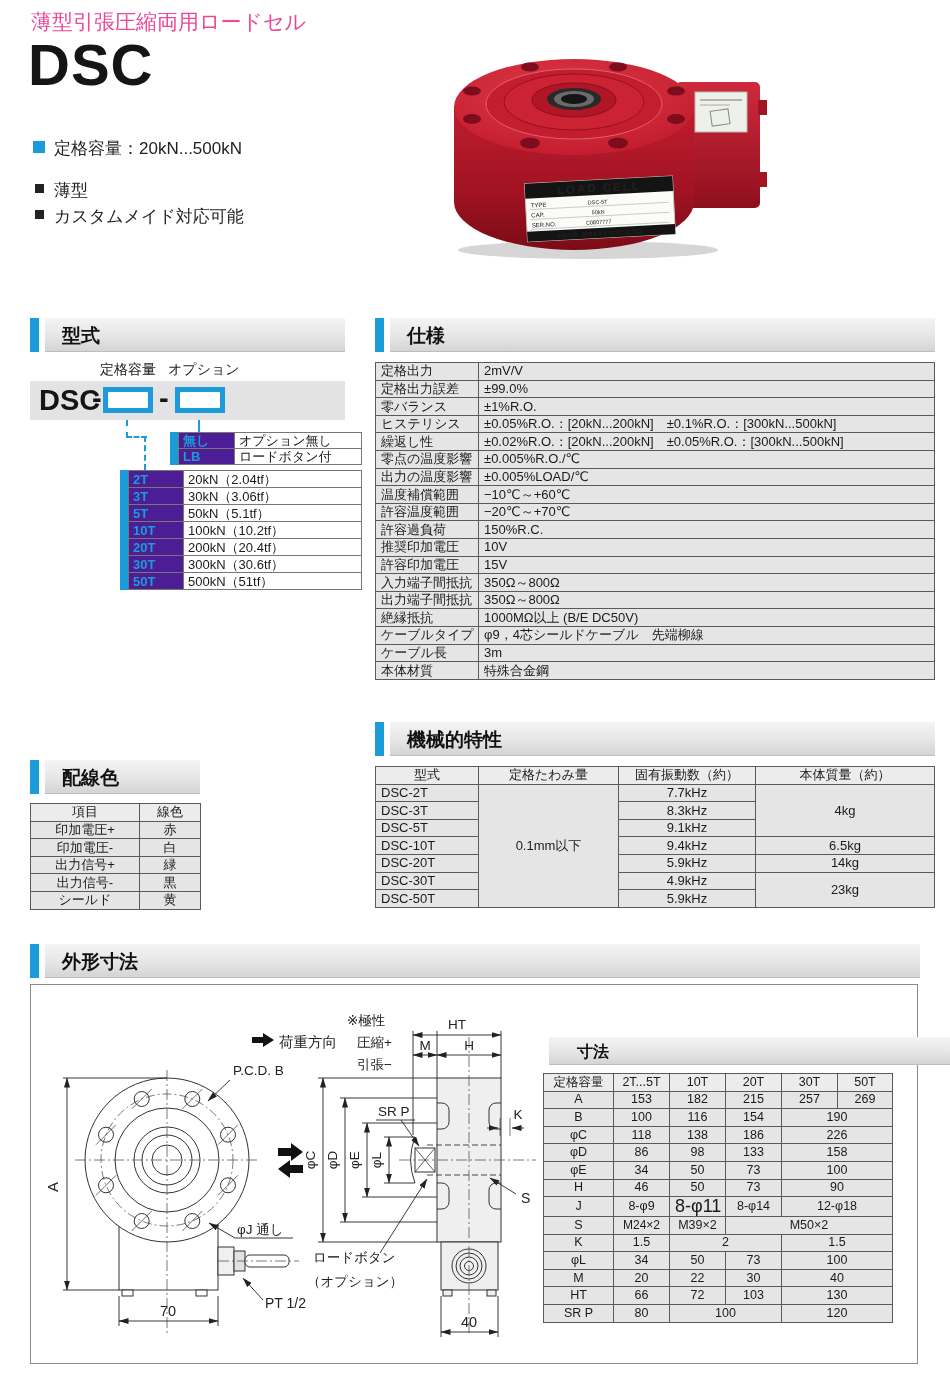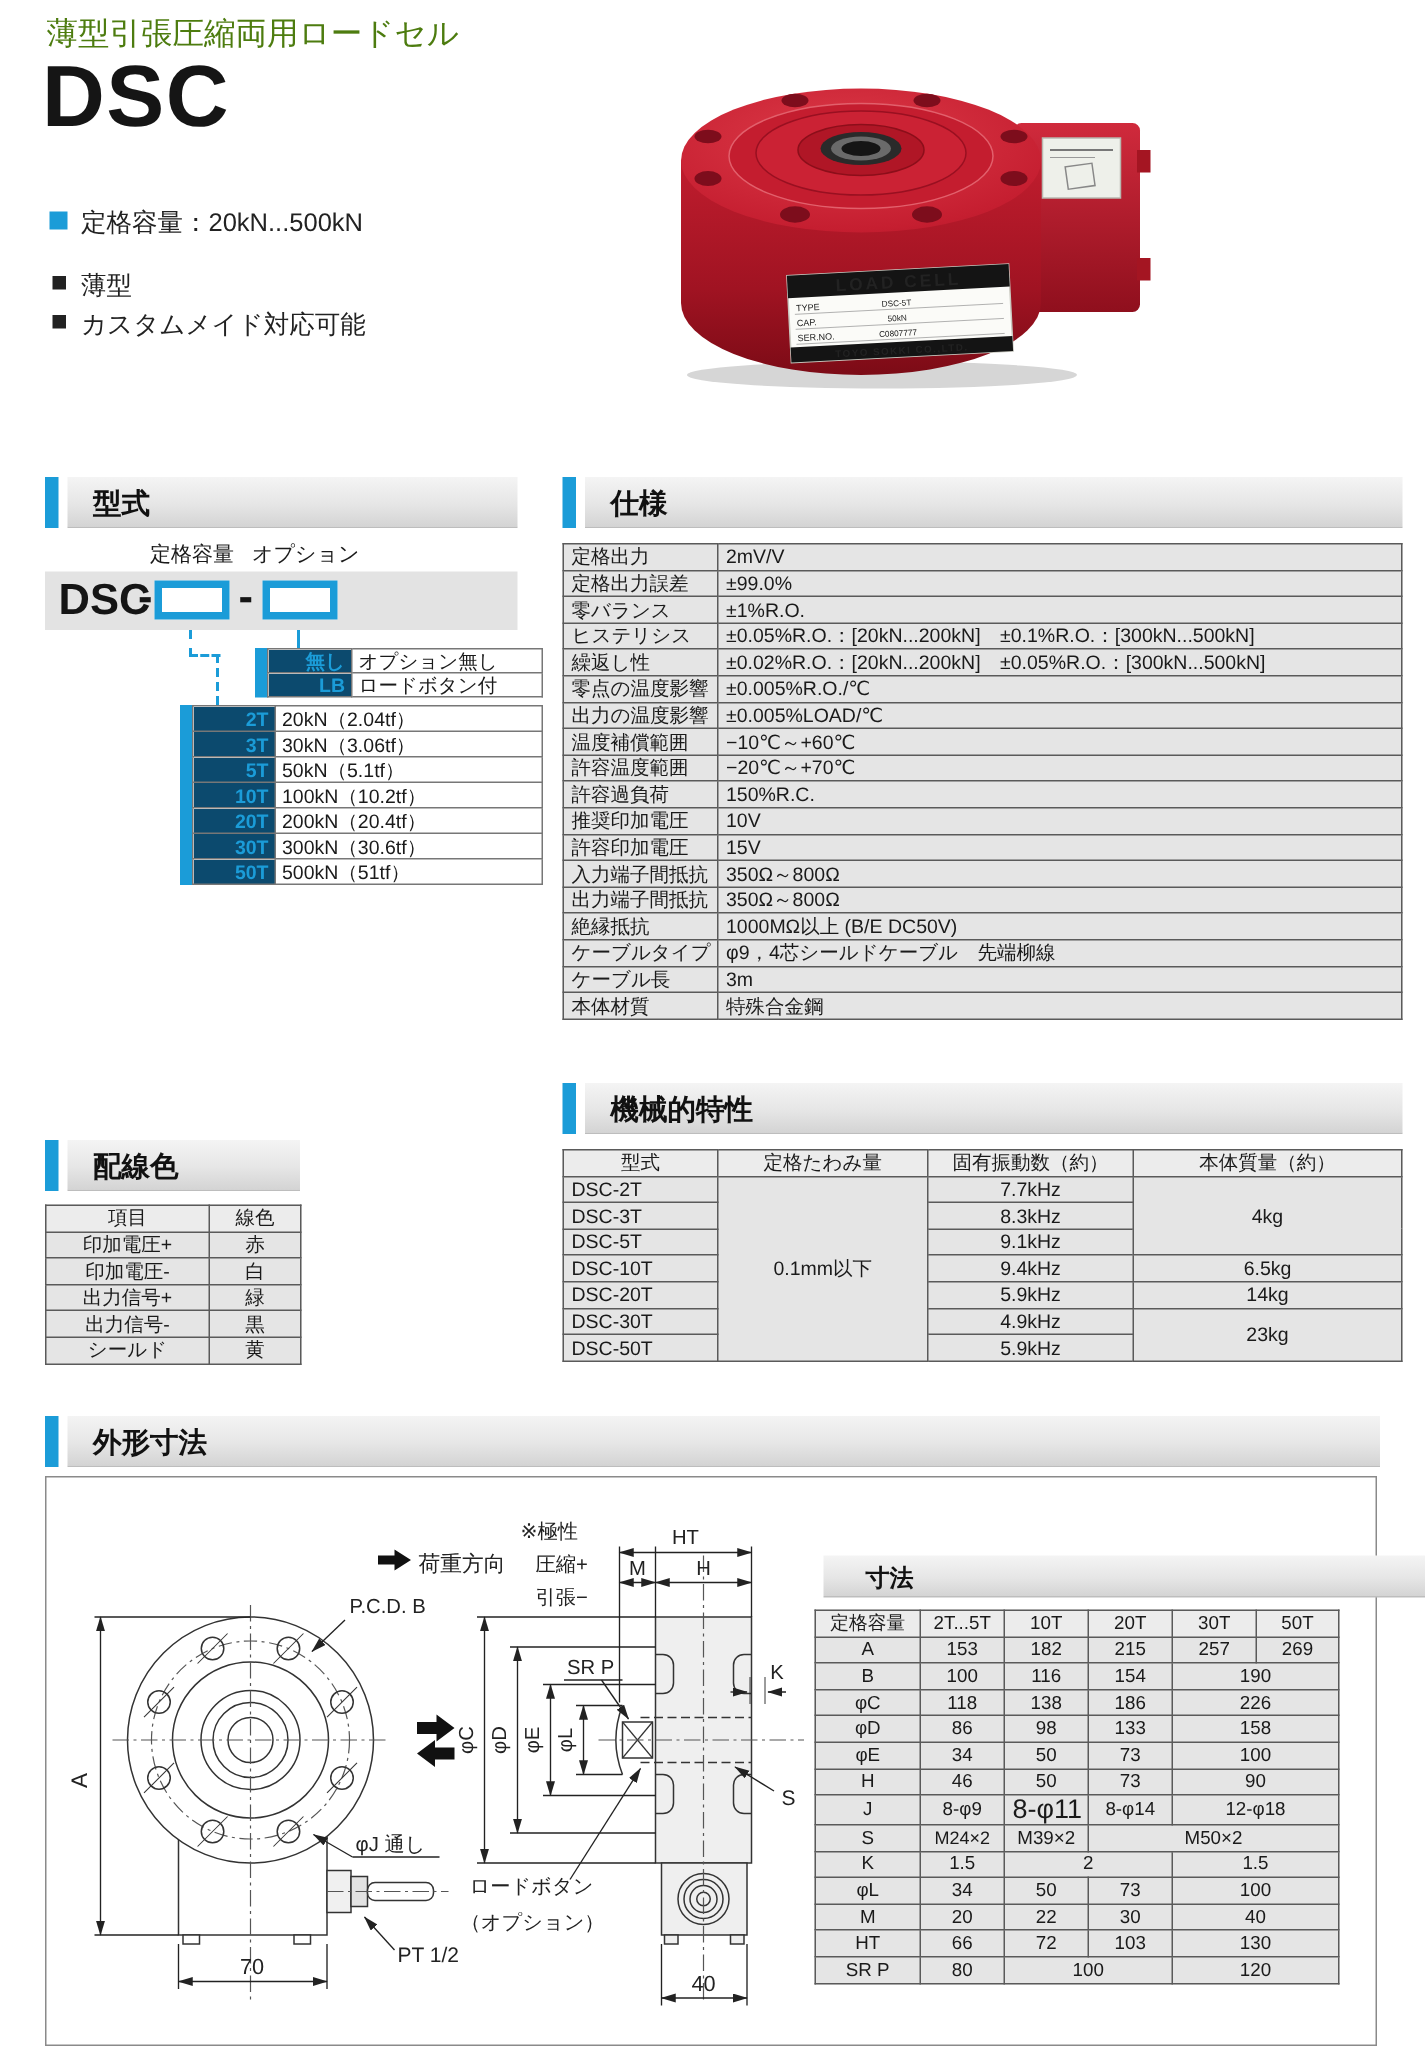--- a/index.html
+++ b/index.html
@@ -13,35 +13,35 @@
             border-bottom:1px solid #bdbdbd;font-size:19px;font-weight:bold;color:#111;
             padding:5px 0 0 17px;box-sizing:border-box}
   .sec-band.small{font-size:16px;padding-top:4px}
   
   .dtable{border-collapse:collapse;table-layout:fixed;background:#e5e5e5}
   .dtable td,.dtable th{border:1px solid #5a5a5a;font-size:13px;font-weight:normal;
                         padding:0 5px;height:16.6px;line-height:1.05;overflow:hidden;white-space:nowrap}
   .dtable .hd{background:#ececec;text-align:center}
   .ctr{text-align:center}
   
-  .subtitle{font-size:21px;color:#4d7c0f}
+  .subtitle{font-size:21px;color:#ec4899}
   .big-title{font-size:58px;font-weight:bold;letter-spacing:1px;color:#151515;line-height:1}
   .bullet-sq{position:absolute;display:block}
   .bullet-txt{position:absolute;font-size:17px;color:#222}
   
   .m-band{background:#e3e3e3}
   .m-dsc{position:absolute;font-size:29px;font-weight:bold;color:#151515;line-height:1}
   .m-box{position:absolute;width:40px;height:16px;background:#fff;border:5px solid #1b9cd8}
   .dash-v{position:absolute;border-left:2px dashed #1b9cd8}
   .dash-l{position:absolute;border-left:2px dashed #1b9cd8;border-bottom:2px dashed #1b9cd8}
   .mini-wrap{position:absolute;display:flex}
   .mini-bar{width:8px;background:#1b9cd8}
   .mini{border-collapse:collapse;table-layout:fixed}
   .mini td{border:1px solid #777;font-size:13px;line-height:1;padding:0 4px;overflow:hidden;white-space:nowrap}
-  .mini .code{background:#0c4a6e;color:#1b9cd8;font-weight:bold;text-align:right}
+  .mini .code{background:#4c1d95;color:#1b9cd8;font-weight:bold;text-align:left}
   
   .draw-box{border:1px solid #8a8a8a;background:#fff}
   svg text{font-family:"Liberation Sans","DejaVu Sans",sans-serif;fill:#222}
 </style>
 </head>
 <body>
 
 <div class="abs subtitle" style="left:31px;top:8px">薄型引張圧縮両用ロードセル</div>
 <div class="abs big-title" style="left:28px;top:36px">DSC</div>
 

